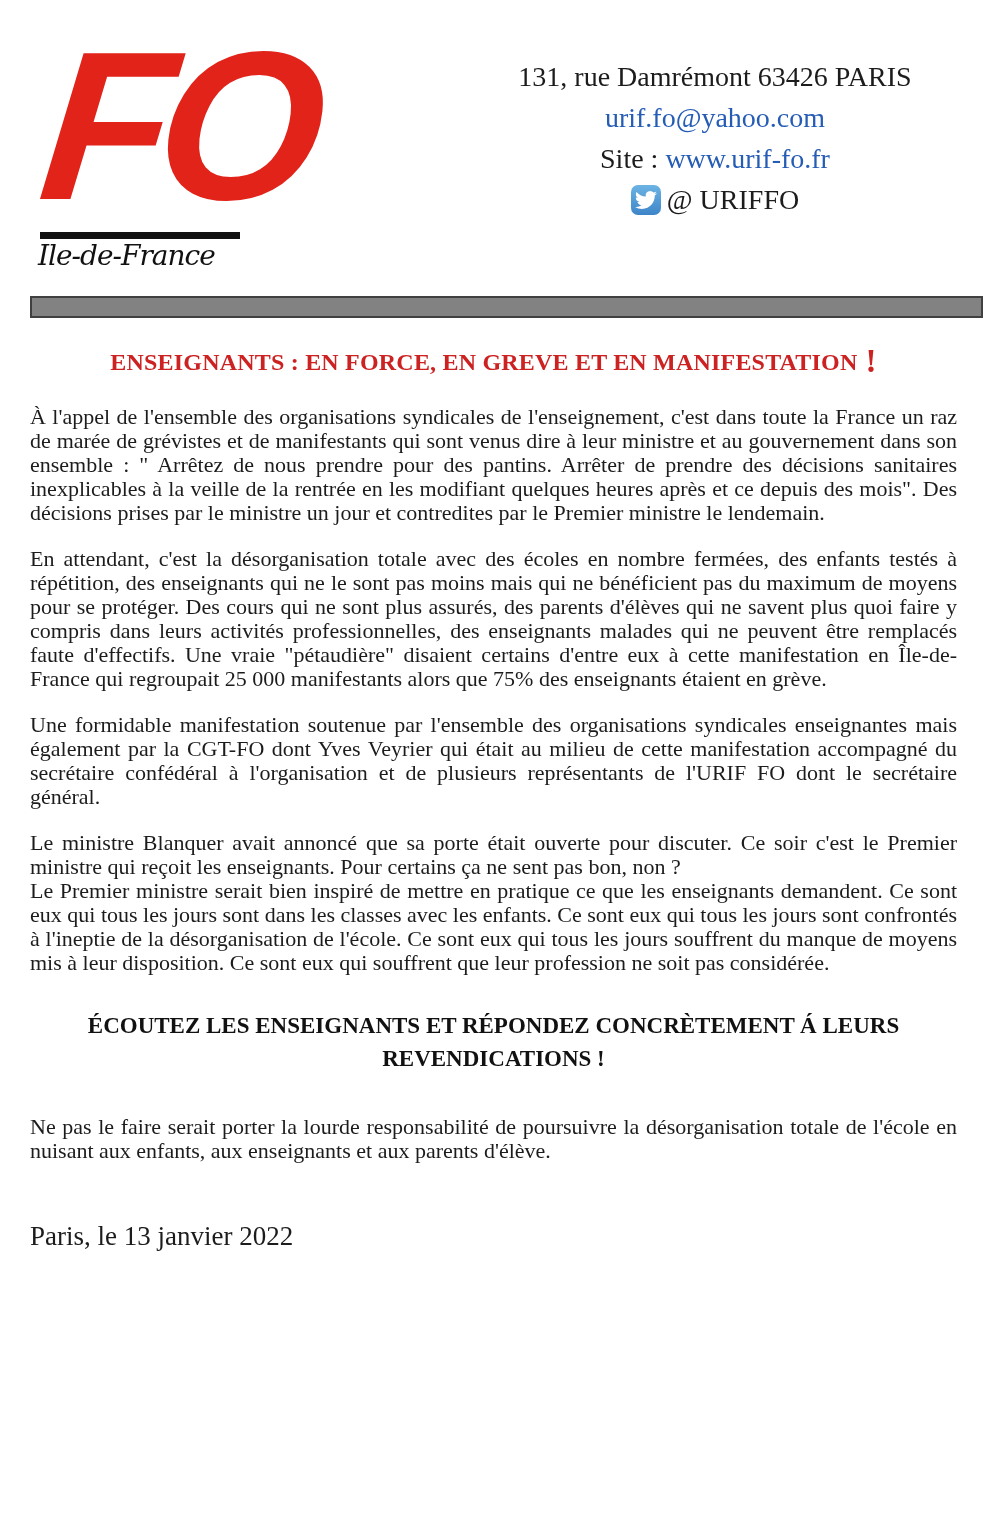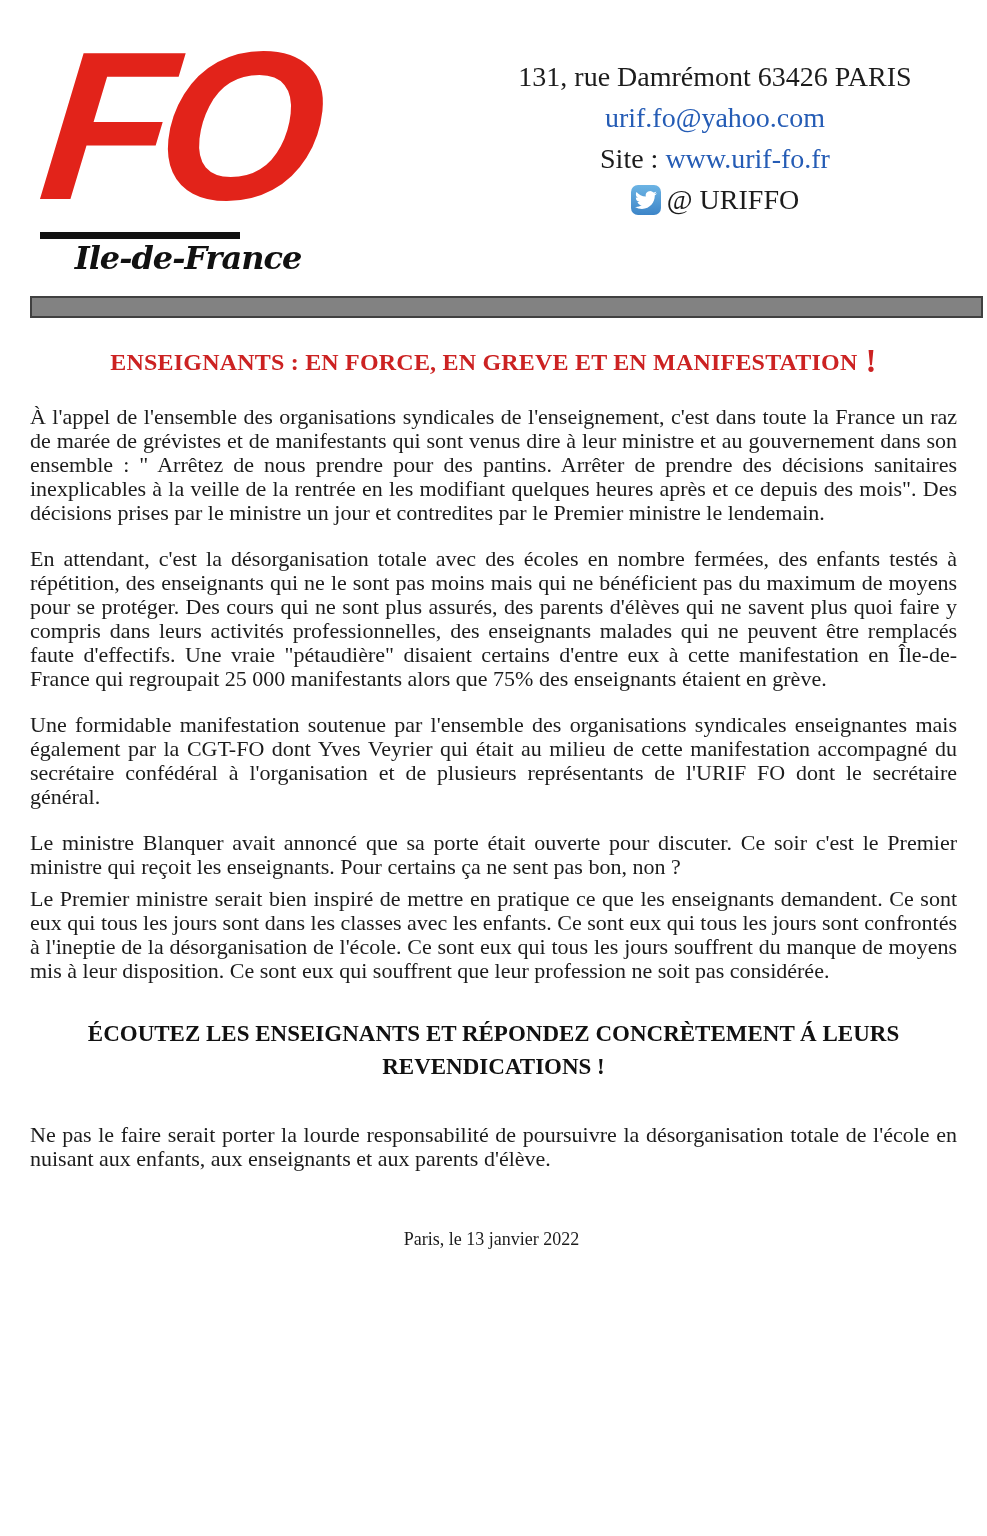--- a/index.html
+++ b/index.html
@@ -29,25 +29,24 @@
     font-weight:bold;font-style:italic;
     font-size:212px;line-height:0.98;
     letter-spacing:-14px;
     color:var(--logo-red);
     transform:skewX(-6deg);
     padding-left:6px;
   }
   .logo-rule{width:200px;height:7px;background:#111;margin:2px 0 2px 2px;}
   .logo-region{
     font-family:"DejaVu Serif", serif;
-    font-style:italic;font-weight:bold;
-    font-size:32px;line-height:1.1;
+    font-style:italic;font-weight:normal;
+    font-size:28px;line-height:1.1;
     color:#111;
     letter-spacing:-1px;
-    text-align:center;
   }
   .contact{
     position:absolute;left:450px;top:56px;width:530px;
     text-align:center;
     font-size:28px;line-height:41px;
   }
   .contact a{color:var(--link-blue);cursor:pointer;}
   .contact .twitter-row{display:flex;align-items:center;justify-content:center;gap:6px;}
   .twitter-badge{
     display:inline-flex;align-items:center;justify-content:center;
@@ -73,30 +72,30 @@
     font-size:24px;line-height:30px;
     margin-bottom:28px;
     letter-spacing:0.2px;
   }
   .doc-title .bang{font-size:33px;margin-left:8px;vertical-align:-2px;}
   .para{
     text-align:justify;
     font-size:22px;line-height:24px;
     margin-bottom:22px;
   }
-  .para.tight{margin-bottom:8px;}
+  .para.tight{margin-bottom:0;}
   .subheading{
     text-align:center;font-weight:bold;
     font-size:23px;line-height:33px;
     margin:34px 0 40px 0;
     color:#111;
   }
   .dateline{
-    text-align:center;
-    font-size:18px;
+    text-align:left;
+    font-size:27px;
     margin-top:58px;
     padding-right:4px;
   }
 </style>
 </head>
 <body>
 
 <div class="header">
   <div class="logo">
     <div class="logo-fo">FO</div>

